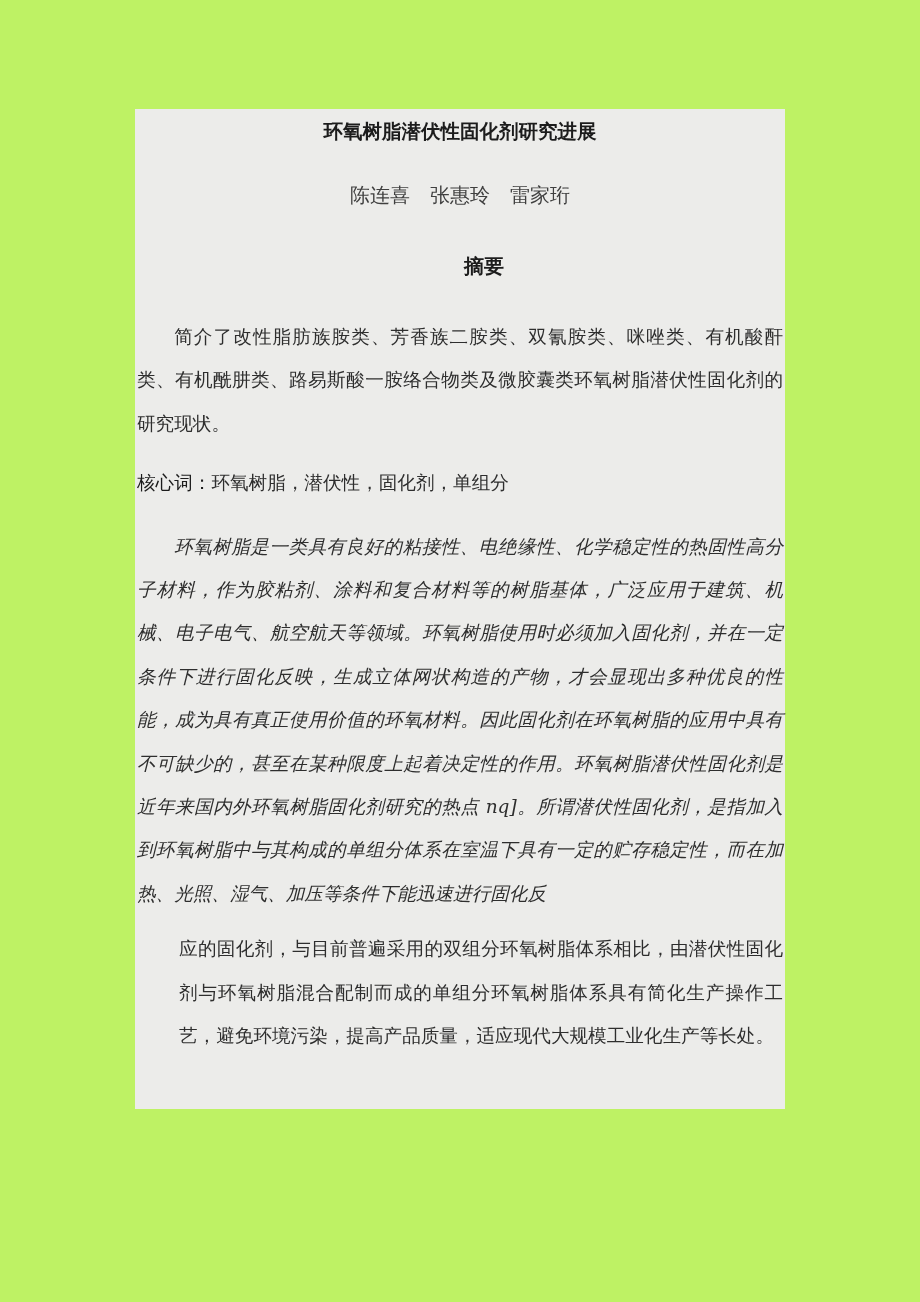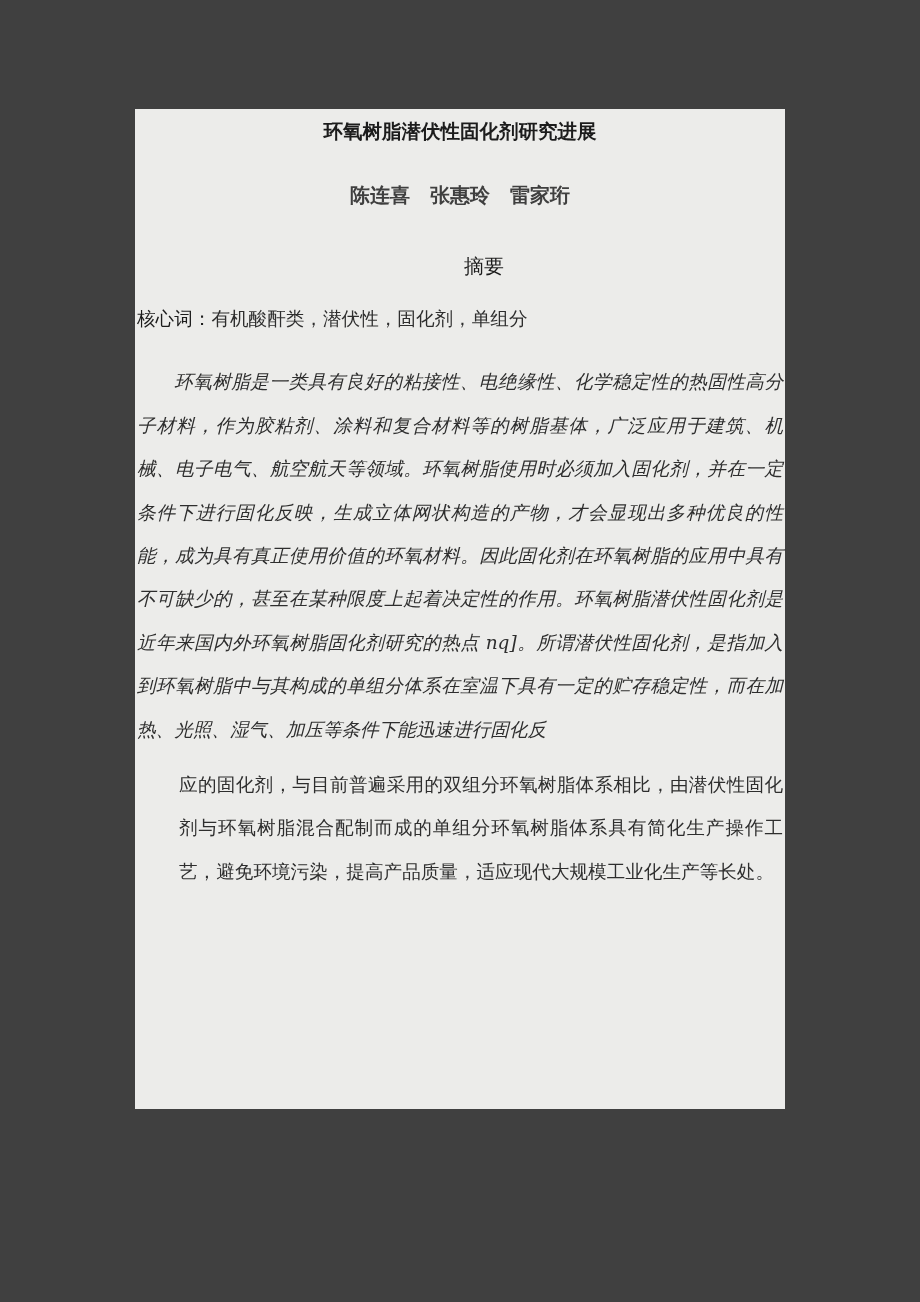--- a/index.html
+++ b/index.html
@@ -7,21 +7,21 @@
     padding: 0;
     background: #ffffff;
     width: 920px;
     height: 1302px;
     font-family: "DejaVu Serif", "Liberation Serif", serif;
   }
   .page {
     position: relative;
     width: 920px;
     height: 1302px;
-    background: #404040;
+    background: #bef264;
     overflow: hidden;
   }
   .doc-block {
     position: absolute;
     left: 135px;
     top: 109px;
     width: 650px;
     height: 1000px;
     background: #ececea;
     color: #2e2e2e;
@@ -33,33 +33,32 @@
     color: #1c1c1c;
     text-align: center;
     line-height: 30px;
   }
   .authors {
     margin-top: 34px;
     font-size: 20px;
     color: #3f3f3f;
     text-align: center;
     line-height: 28px;
-    font-weight: bold;
   }
   .affiliation {
     margin-top: 36px;
     font-size: 14px;
     color: #333333;
     text-align: center;
     line-height: 22px;
   }
   .abstract-heading {
     margin: 42px 0 0 0;
     font-size: 20px;
-    font-weight: normal;
+    font-weight: bold;
     color: #1c1c1c;
     text-align: center;
     line-height: 30px;
     padding-left: 48px;
   }
   p {
     margin: 0;
     padding: 0 2px 0 2px;
     font-size: 18.6px;
     line-height: 43.4px;
@@ -81,23 +80,24 @@
 <div class="page">
   <div class="doc-block">
 
     <h1 class="title">环氧树脂潜伏性固化剂研究进展</h1>
 
     <div class="authors">陈连喜　张惠玲　雷家珩</div>
 
 
     <h2 class="abstract-heading">摘要</h2>
 
+    <p class="abstract indent">简介了改性脂肪族胺类、芳香族二胺类、双氰胺类、咪唑类、有机酸酐类、有机酰肼类、路易斯酸一胺络合物类及微胶囊类环氧树脂潜伏性固化剂的研究现状。</p>
 
     <p class="keywords">
-      <span class="kw-label">核心词：</span><span>有机酸酐类，潜伏性，固化剂，单组分</span>
+      <span class="kw-label">核心词：</span><span>环氧树脂，潜伏性，固化剂，单组分</span>
     </p>
 
     <p class="body-1 indent">环氧树脂是一类具有良好的粘接性、电绝缘性、化学稳定性的热固性高分子材料，作为胶粘剂、涂料和复合材料等的树脂基体，广泛应用于建筑、机械、电子电气、航空航天等领域。环氧树脂使用时必须加入固化剂，并在一定条件下进行固化反映，生成立体网状构造的产物，才会显现出多种优良的性能，成为具有真正使用价值的环氧材料。因此固化剂在环氧树脂的应用中具有不可缺少的，甚至在某种限度上起着决定性的作用。环氧树脂潜伏性固化剂是近年来国内外环氧树脂固化剂研究的热点 nq]。所谓潜伏性固化剂，是指加入到环氧树脂中与其构成的单组分体系在室温下具有一定的贮存稳定性，而在加热、光照、湿气、加压等条件下能迅速进行固化反</p>
 
     <p class="body-2">应的固化剂，与目前普遍采用的双组分环氧树脂体系相比，由潜伏性固化剂与环氧树脂混合配制而成的单组分环氧树脂体系具有简化生产操作工艺，避免环境污染，提高产品质量，适应现代大规模工业化生产等长处。</p>
 
   </div>
 </div>
 
 </body></html>

